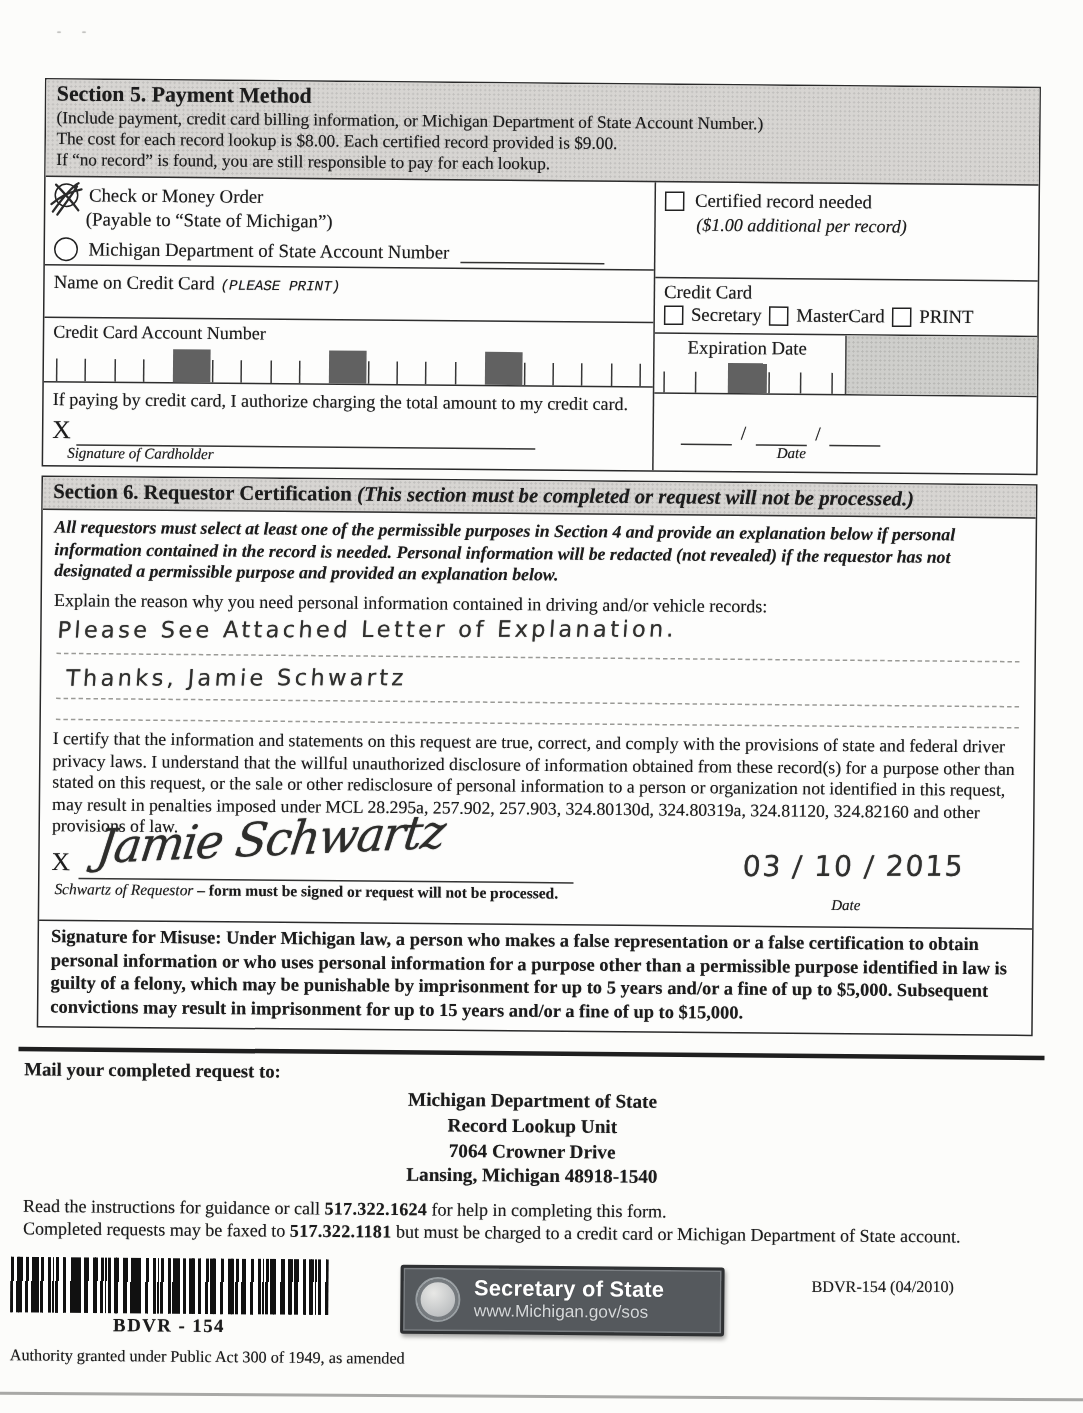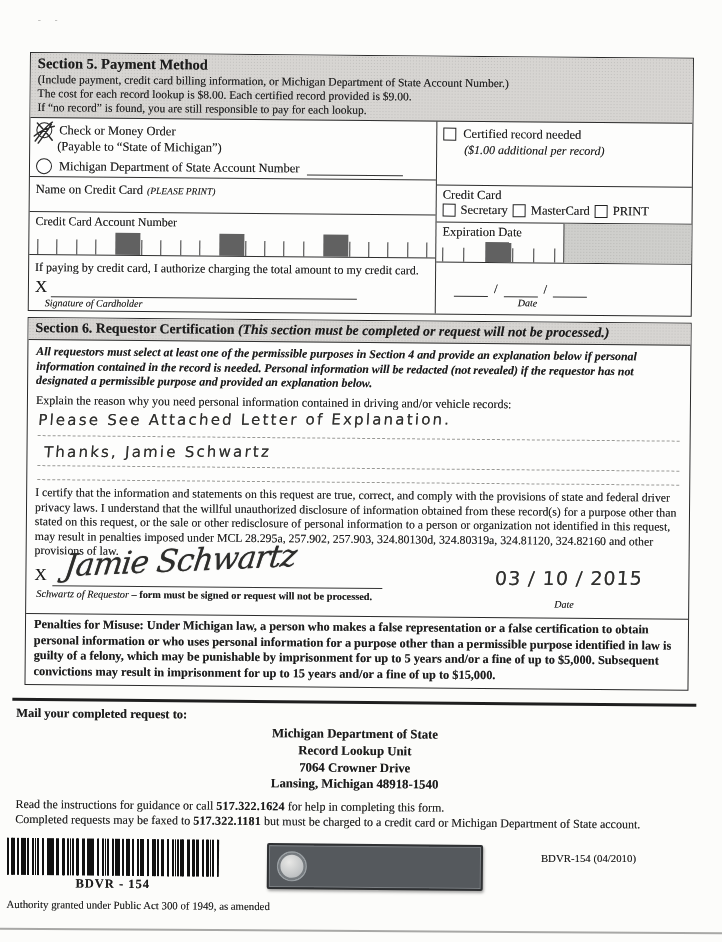--- a/index.html
+++ b/index.html
@@ -112,21 +112,21 @@
           </div>
           <div class="optline" style="margin-top:4px;">
             <span class="radio"></span>
             <span>Michigan Department of State Account Number</span>
             <span class="fieldline" style="width:96px;"></span>
           </div>
         </div>
 
         <div class="row bt" style="height:30px;">
           <span style="font-size:12.5px;">Name on Credit Card</span>
-          <span class="lbl-ital" style="font-size:9.5px;">(PLEASE PRINT)</span>
+          <span class="lbl-ital" style="font-size:9.5px;font-family:Liberation Mono, monospace;">(PLEASE PRINT)</span>
         </div>
 
         <div class="row bt" style="padding-bottom:0;">
           <div style="font-size:12px;">Credit Card Account Number</div>
           <div class="ccnum-cells">
             <span class="cell"></span>
                 <span class="cell"></span>
                 <span class="cell"></span>
                 <span class="cell"></span>
             <span class="blk"></span>
@@ -174,21 +174,21 @@
             <span>Secretary</span>
             <span class="checkbox"></span>
             <span>MasterCard</span>
             <span class="checkbox"></span>
             <span>PRINT</span>
           </div>
         </div>
 
         <div class="exp-wrap bb">
           <div class="exp-left">
-            <div style="font-size:12.5px;">Expiration Date</div>
+            <div style="font-size:12.5px;margin-left:16px;">Expiration Date</div>
             <div class="exp-cells">
               <span class="cell"></span>
                   <span class="cell"></span>
               <span class="blk" style="width:26px;height:20px;"></span>
               <span class="cell"></span>
                   <span class="cell last"></span>
             </div>
           </div>
           <div class="stipple"></div>
         </div>
@@ -235,21 +235,21 @@
       <span class="sig-script" style="position:absolute;left:28px;top:-10px;">Jamie Schwartz</span>
       <div style="position:absolute;left:2px;top:31px;font-size:10.3px;">
         <span class="lbl-ital">Schwartz of Requestor</span>
         <b>– form must be signed or request will not be processed.</b>
       </div>
       <span class="hand" style="position:absolute;left:460px;top:6px;font-size:19px;letter-spacing:1px;">03 / 10 / 2015</span>
       <div class="lbl-ital tiny" style="position:absolute;left:520px;top:37px;">Date</div>
     </div>
 
     <div class="penalties">
-      <span>Penalties for Misuse:</span>
+      <span>Signature for Misuse:</span>
       <span>Under Michigan law, a person who makes a false representation or a false certification to obtain personal information or who uses personal information for a purpose other than a permissible purpose identified in law is guilty of a felony, which may be punishable by imprisonment for up to 5 years and/or a fine of up to $5,000.  Subsequent convictions may result in imprisonment for up to 15 years and/or a fine of up to $15,000.</span>
     </div>
   </div>
 
   <div class="heavyline"></div>
 
   <div class="mail-label">Mail your completed request to:</div>
 
   <div class="address">
     <div>Michigan Department of State</div>
@@ -261,20 +261,24 @@
   <div class="instr" style="margin-top:7px;"><span>Read the instructions for guidance or call </span><b>517.322.1624</b><span> for help in completing this form.</span></div>
   <div class="instr"><span>Completed requests may be faxed to </span><b>517.322.1181</b><span> but must be charged to a credit card or Michigan Department of State account.</span></div>
 
   <div class="footrow">
     <div class="barcode-wrap">
       <div class="barcode"></div>
       <div class="barcode-label">BDVR - 154</div>
     </div>
     <div class="badge">
       <div class="seal"></div>
+      <div class="badge-text">
+        <div class="badge-title">Secretary of State</div>
+        <div class="badge-url">www.Michigan.gov/sos</div>
+      </div>
     </div>
   </div>
 
   <div class="authority">Authority granted under Public Act 300 of 1949, as amended</div>
 
 </div>
 
 <div class="formnum">BDVR-154 (04/2010)</div>
 <div class="scanline"></div>
 <div class="smudge">‐ ‐</div>

